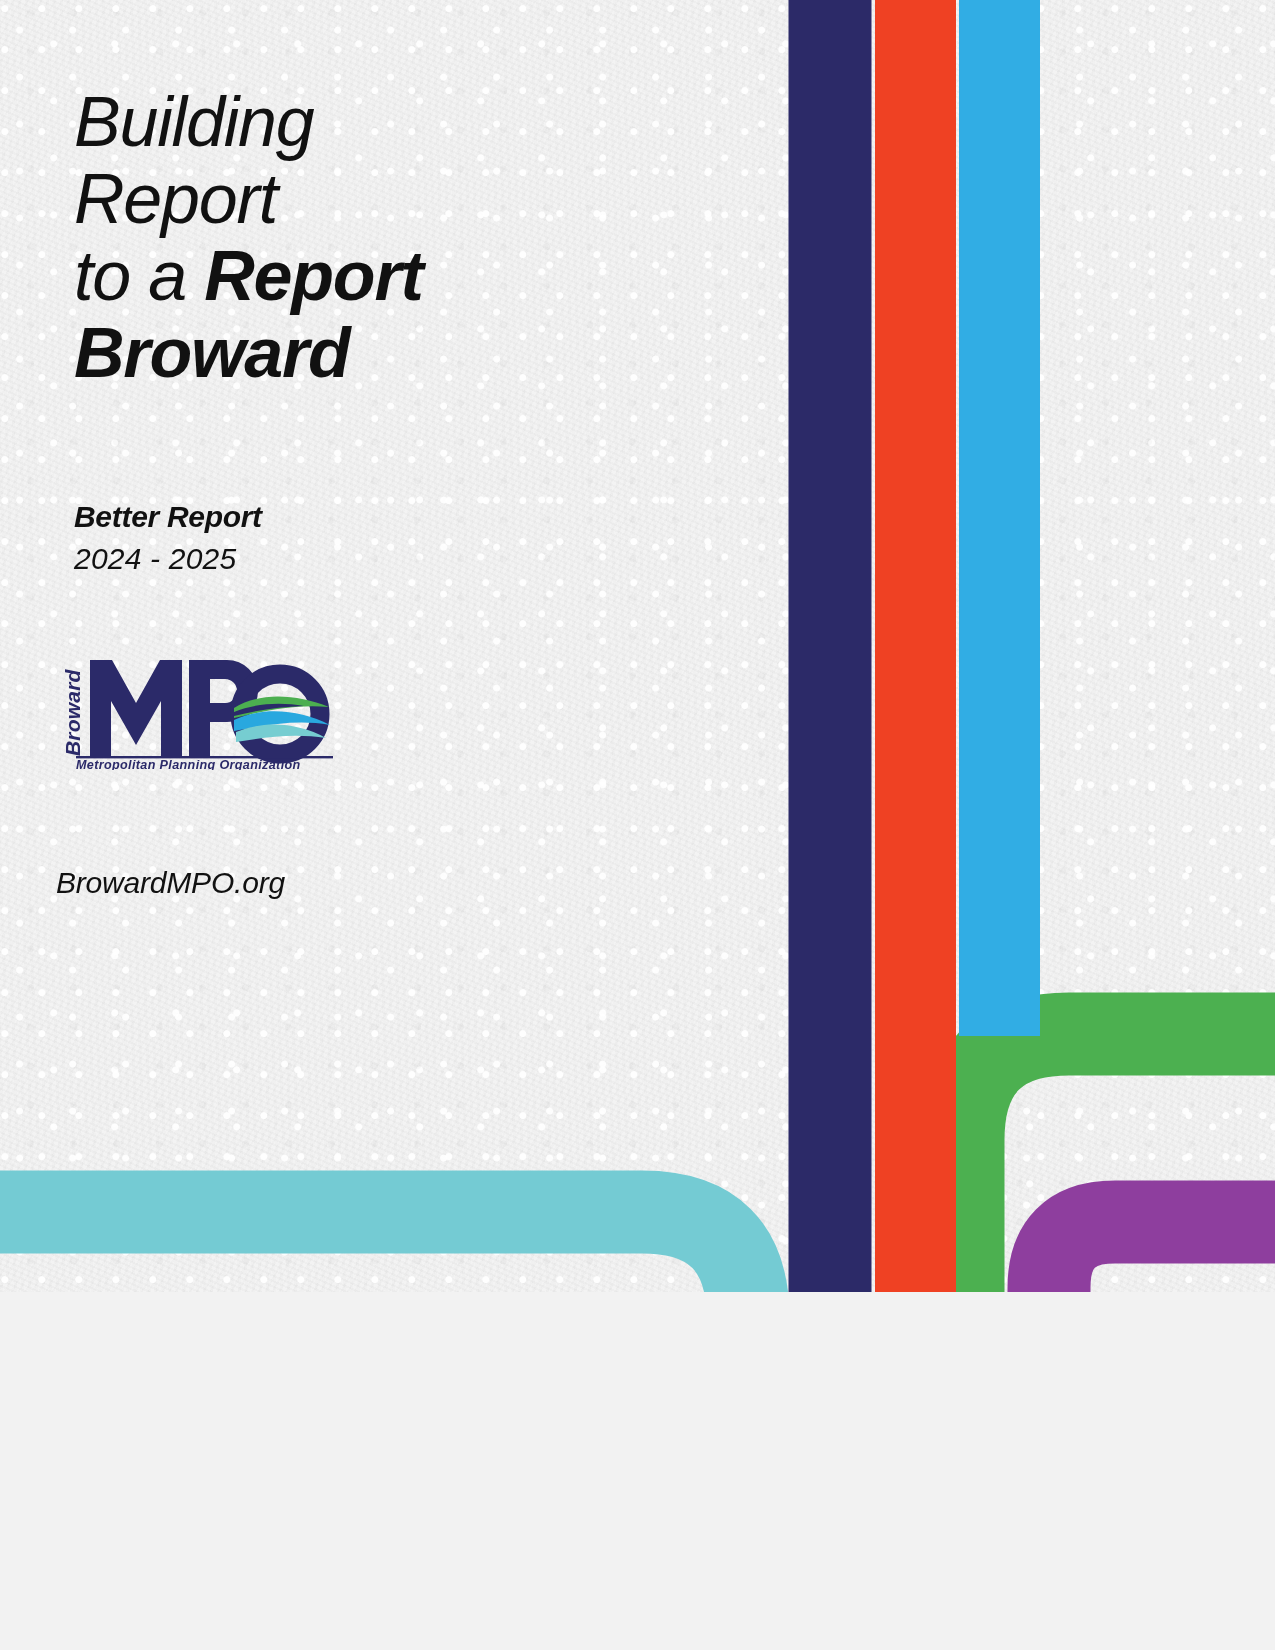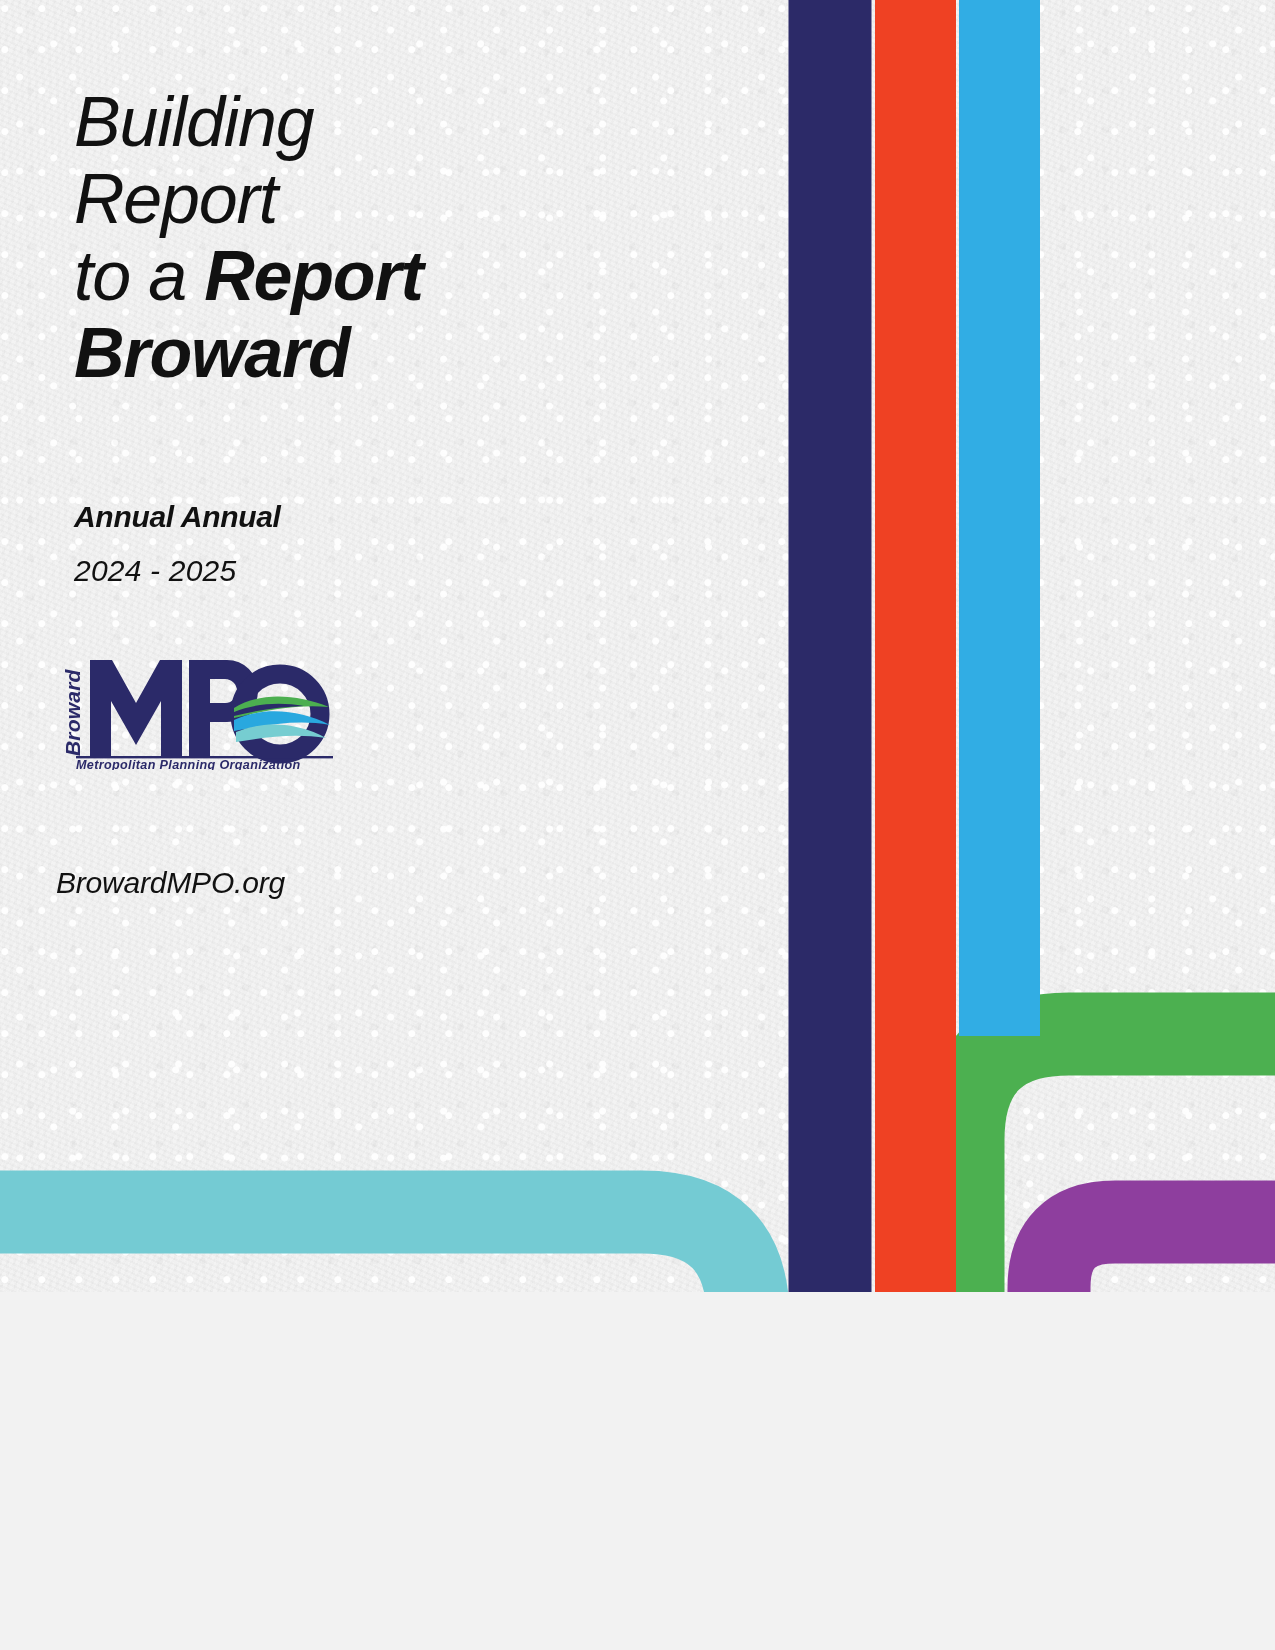--- a/index.html
+++ b/index.html
@@ -37,21 +37,21 @@
   #title-block{position:absolute;left:74px;top:84px;z-index:40;}
   .title-line{
     font-size:70px;line-height:77px;color:#111111;
     letter-spacing:-1.2px;white-space:nowrap;
   }
   .title-line.light{font-weight:400;}
   .title-line .bold{font-weight:700;}
   .title-line.bold-line{font-weight:700;}
   #subtitle-block{position:absolute;left:74px;top:500px;z-index:40;}
   #report-label{font-size:30px;font-weight:700;color:#111;letter-spacing:-.3px;}
-  #report-years{font-size:30px;font-weight:400;color:#111;margin-top:20px;letter-spacing:.2px;}
+  #report-years{font-size:30px;font-weight:400;color:#111;margin-top:8px;letter-spacing:.2px;}
   #site-url{
     position:absolute;left:56px;top:866px;z-index:40;
     font-size:30px;font-weight:400;color:#111;letter-spacing:-.2px;
   }
   
   #logo{position:absolute;left:58px;top:652px;width:275px;height:118px;z-index:40;}
   #logo svg{display:block;}
 </style>
 </head>
 <body>
@@ -85,21 +85,21 @@
   </svg>
 
   <div id="title-block">
     <div class="title-line light">Building</div>
     <div class="title-line light">Report</div>
     <div class="title-line light"><span>to a </span><span class="bold">Report</span></div>
     <div class="title-line bold-line">Broward</div>
   </div>
 
   <div id="subtitle-block">
-    <div id="report-label">Annual Annual</div>
+    <div id="report-label">Better Report</div>
     <div id="report-years">2024 - 2025</div>
   </div>
 
   <div id="logo">
     <svg width="275" height="118" viewBox="0 0 275 118" xmlns="http://www.w3.org/2000/svg">
 
       <text transform="translate(22,104) rotate(-90)" font-family="Liberation Sans, sans-serif" font-size="21" font-weight="700" fill="#2b2a69" letter-spacing="0.2">Broward</text>
 
       <path fill="#2b2a69" d="M32 8 h22 l24 43 24 -43 h22 v98 h-21 v-57 l-25 44 -25 -44 v57 h-21 z"></path>
 

